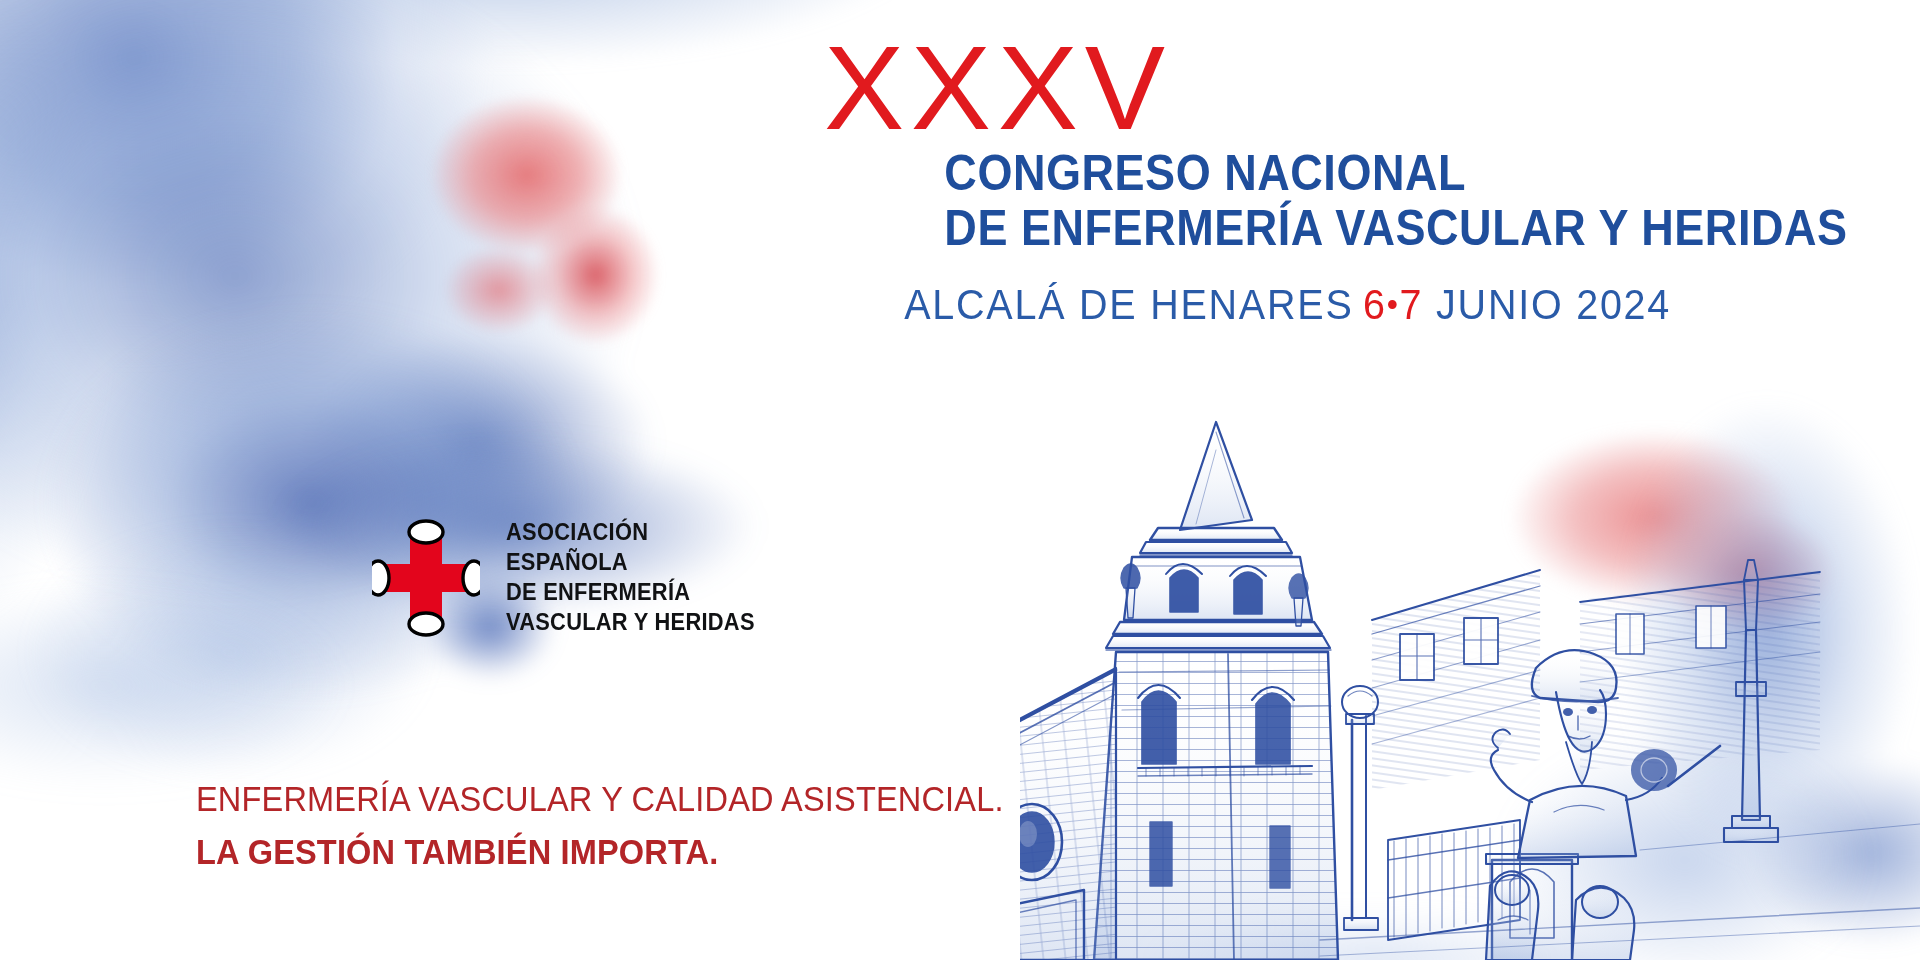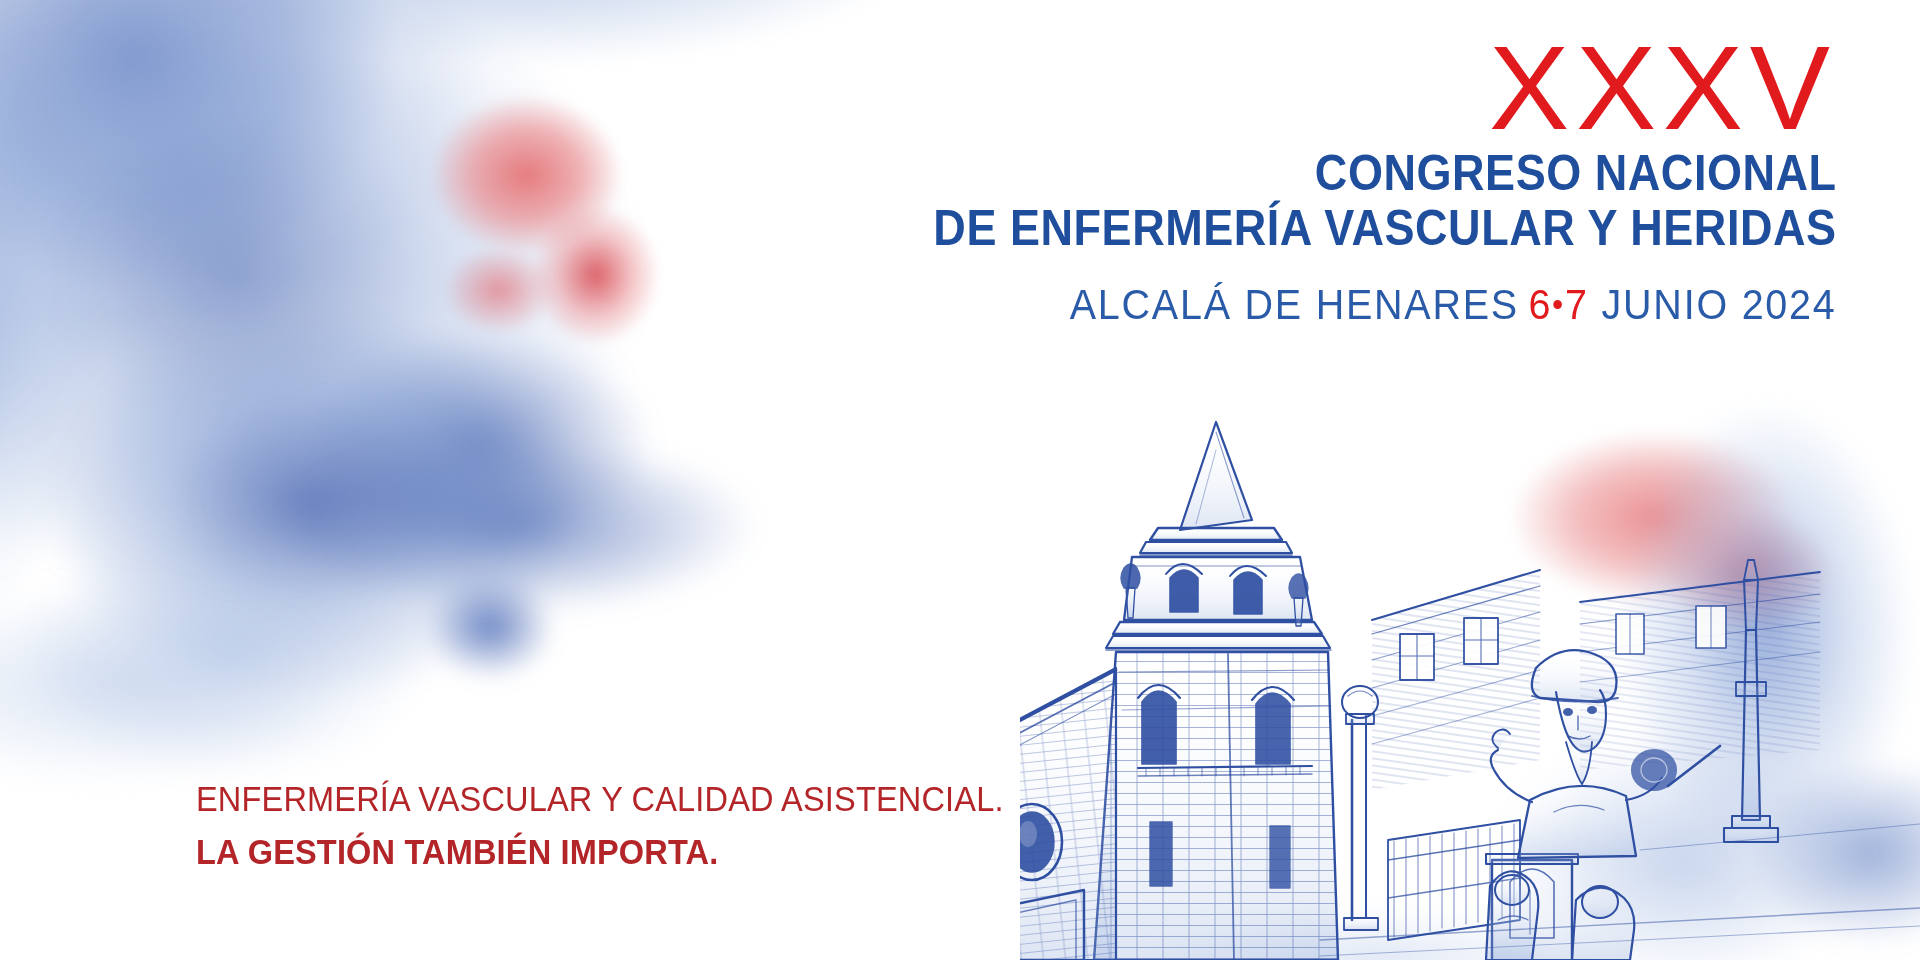--- a/index.html
+++ b/index.html
@@ -82,21 +82,21 @@
 
   
   #illustration{
     position:absolute;left:1020px;top:420px;width:900px;height:540px;
     overflow:hidden;pointer-events:none;
   }
   #illustration svg{position:absolute;left:0;top:0;}
 
   
   #title-block{
-    position:absolute;right:83px;top:34px;text-align:right;
+    position:absolute;right:72px;top:34px;
   }
   #roman-numeral{
     font-family:"Liberation Sans", sans-serif;
     font-size:118px;line-height:.92;
     font-weight:400;letter-spacing:.055em;
     color:#E11A1E;
     margin:0 0 4px 0;
     transform:scaleX(1.02);
     transform-origin:right center;
   }
@@ -341,19 +341,38 @@
 
   <div id="title-block">
     <div id="roman-numeral">XXXV</div>
     <div class="title-line" id="title-line1">CONGRESO NACIONAL</div>
     <div class="title-line" id="title-line2">DE ENFERMERÍA VASCULAR Y HERIDAS</div>
     <div id="date-line">
       <span class="city">ALCALÁ DE HENARES</span><span class="daynum">6</span><span class="daysep">•</span><span class="daynum">7</span> <span>JUNIO 2024</span>
     </div>
   </div>
 
+  <div id="logo-block">
+    <div id="logo-mark">
+      <svg width="108" height="120" viewBox="0 0 108 120" xmlns="http://www.w3.org/2000/svg">
+
+        <path d="M38 14 H70 V46 H102 V74 H70 V106 H38 V74 H6 V46 H38 Z" fill="#E3051C" stroke="#000000" stroke-width="0"></path>
+
+        <ellipse cx="54" cy="14" rx="17" ry="11" fill="#FFFFFF" stroke="#000000" stroke-width="3.4"></ellipse>
+        <ellipse cx="54" cy="106" rx="17" ry="11" fill="#FFFFFF" stroke="#000000" stroke-width="3.4"></ellipse>
+        <ellipse cx="6" cy="60" rx="11" ry="17" fill="#FFFFFF" stroke="#000000" stroke-width="3.4"></ellipse>
+        <ellipse cx="102" cy="60" rx="11" ry="17" fill="#FFFFFF" stroke="#000000" stroke-width="3.4"></ellipse>
+      </svg>
+    </div>
+    <div id="logo-text">
+      <div>ASOCIACIÓN</div>
+      <div>ESPAÑOLA</div>
+      <div>DE ENFERMERÍA</div>
+      <div>VASCULAR Y HERIDAS</div>
+    </div>
+  </div>
 
   <div id="tagline">
     <div id="tagline-1">ENFERMERÍA VASCULAR Y CALIDAD ASISTENCIAL.</div>
     <div id="tagline-2">LA GESTIÓN TAMBIÉN IMPORTA.</div>
   </div>
 
 </div>
 
 </body></html>

